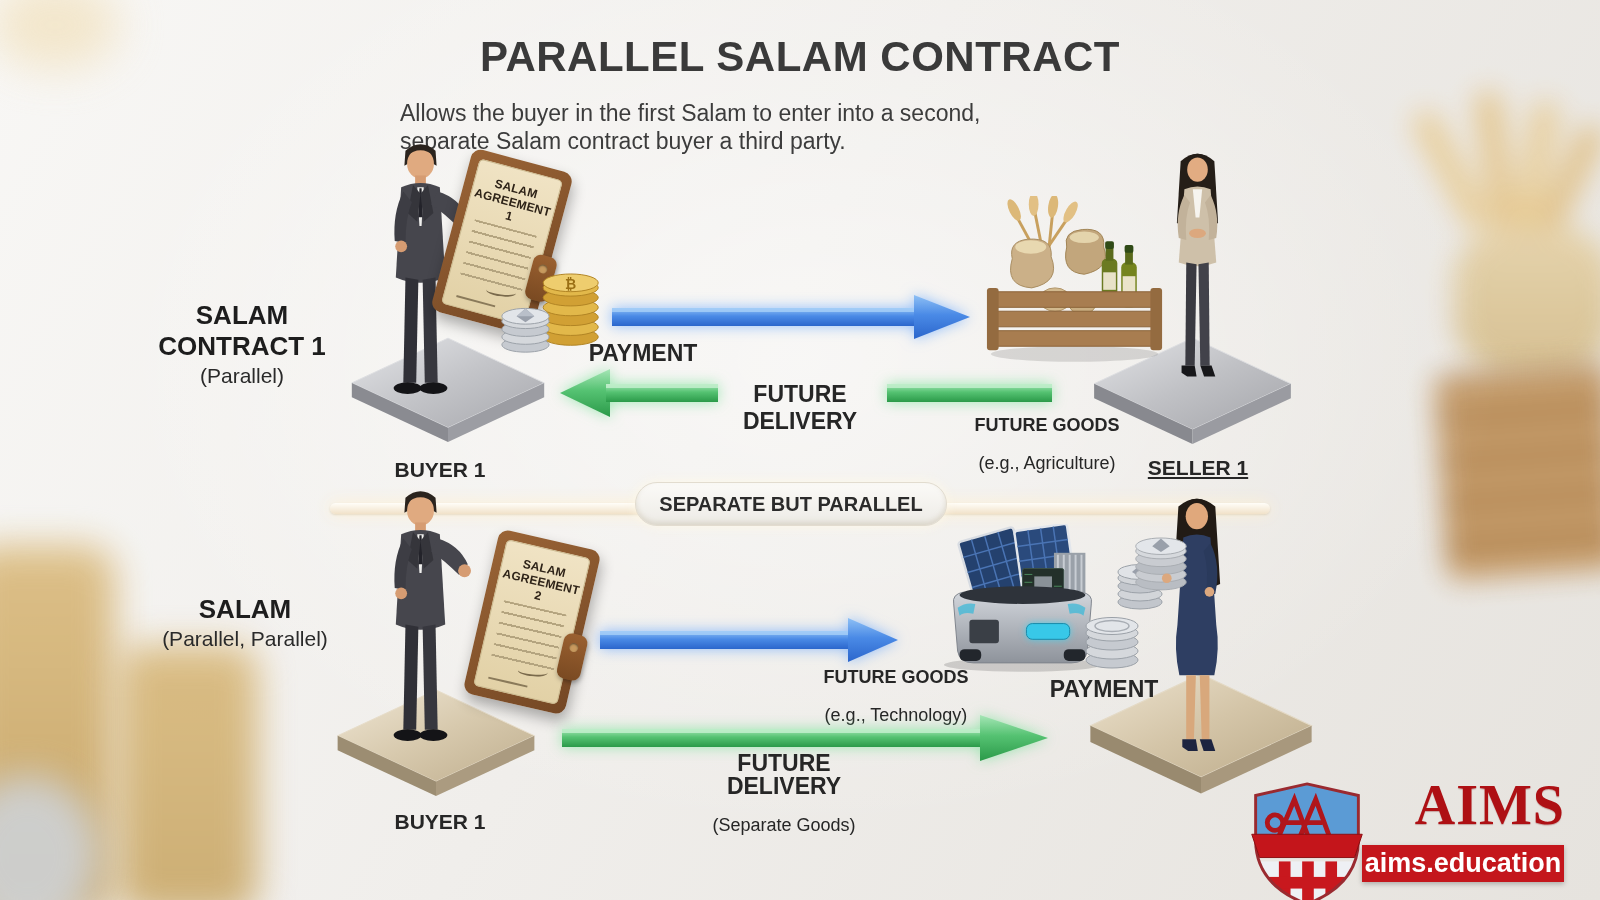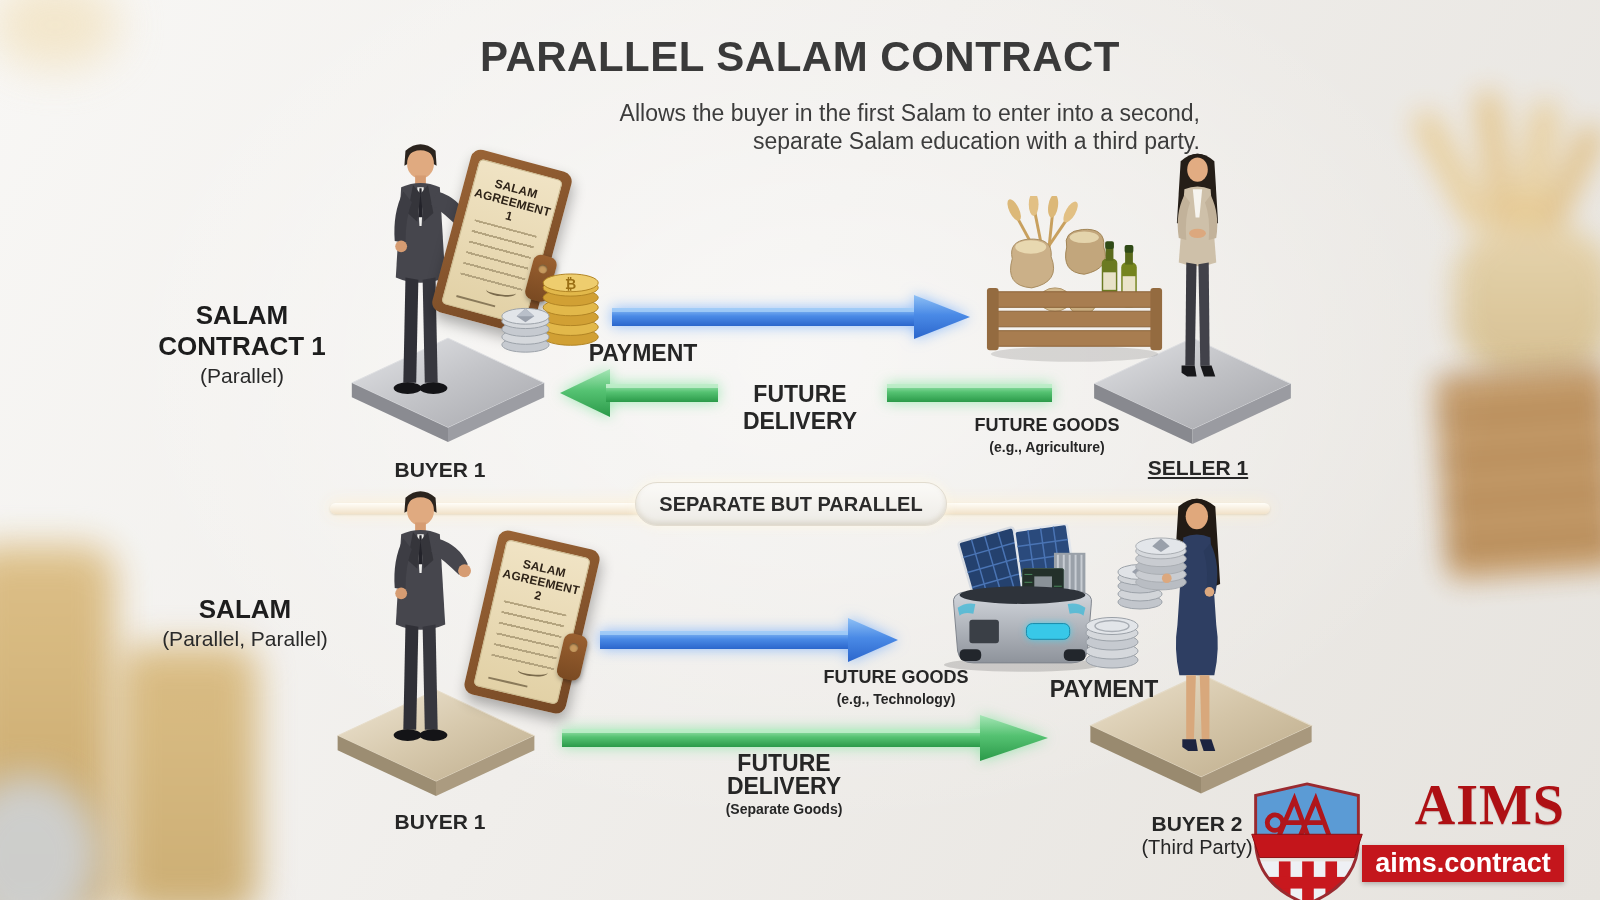--- a/index.html
+++ b/index.html
@@ -15,21 +15,21 @@
   .lbl{position:absolute;text-align:center;color:#262626;}
   .bold{font-weight:800;}
   .s42{font-size:42px;letter-spacing:.5px;color:#3a3a3a;}
   .s23{font-size:23px;line-height:28px;color:#3c3c3c;}
   .s26{font-size:26px;line-height:31px;color:#1d1d1d;}
   .s22q{font-size:21px;color:#2a2a2a;margin-top:2px;font-weight:400;}
   .s21{font-size:21px;}
   .s20{font-size:20px;font-weight:400;}
   .s19{font-size:23px;}
   .s18{font-size:18px;line-height:22px;}
-  .s18r{font-size:14px;line-height:22px;font-weight:700;}
+  .s18r{font-size:18px;line-height:22px;font-weight:400;margin-top:16px;}
   
   .divider-bar{position:absolute;left:330px;top:503px;width:940px;height:11px;border-radius:6px;
     background:linear-gradient(#fffdf8,#f1e2c9);
     box-shadow:0 0 16px rgba(255,240,210,.95),0 1px 2px rgba(180,160,120,.4);}
   .divider-capsule{position:absolute;left:635px;top:482px;width:310px;height:42px;border-radius:22px;
     background:linear-gradient(#fbfaf7,#edebe6);border:1px solid #e2dccf;
     box-shadow:0 0 12px rgba(255,248,230,.9), inset 0 -3px 5px rgba(185,175,150,.35);
     display:flex;align-items:center;justify-content:center;font-weight:800;font-size:20px;color:#2b2b2b;}
   
   .clipboard{position:absolute;width:104px;height:168px;border-radius:10px;padding:9px;box-sizing:border-box;
@@ -69,23 +69,23 @@
     <div class="abs" style="left:55px;top:130px;width:160px;height:150px;background:linear-gradient(#e6d2a8,#d4bd8c);border-radius:38%;"></div>
   </div>
   <div class="decor blur14" style="left:1440px;top:370px;width:175px;height:205px;border-radius:12px;opacity:.95;transform:rotate(-4deg);
               background:repeating-linear-gradient(0deg,#c59a66 0 28px,#aa7c48 28px 42px);"></div>
   <div class="decor blur18" style="left:-35px;top:545px;width:150px;height:370px;background:linear-gradient(#dcbe84,#c6a262);border-radius:30px;opacity:.95;"></div>
   <div class="decor blur18" style="left:118px;top:645px;width:140px;height:270px;background:linear-gradient(#d8b87a,#c9a868);border-radius:26px;opacity:.9;"></div>
   <div class="decor blur18" style="left:-45px;top:775px;width:145px;height:160px;background:#ced2d6;border-radius:50%;opacity:.9;"></div>
   <div class="abs vignette"></div>
 
   <div class="lbl bold s42" style="left:400px;top:33px;width:800px;">PARALLEL SALAM CONTRACT</div>
-  <div class="abs" style="left:400px;top:99px;width:800px;text-align:right;">
+  <div class="abs" style="left:400px;top:99px;width:800px;text-align:left;">
     <div class="s23">Allows the buyer in the first Salam to enter into a second,</div>
-    <div class="s23">separate Salam education with a third party.</div>
+    <div class="s23">separate Salam contract buyer a third party.</div>
   </div>
 
   <div class="abs" style="left:122px;top:300px;width:240px;text-align:center;">
     <div class="bold s26">SALAM</div>
     <div class="bold s26">CONTRACT 1</div>
     <div class="s22q">(Parallel)</div>
   </div>
 
   <svg class="abs" style="left:348px;top:336px;" width="200" height="110" viewBox="0 0 210 115">
     <defs>
@@ -457,24 +457,20 @@
     <rect x="2" y="16" width="418" height="18" fill="url(#gg2)"></rect>
     <rect x="2" y="16" width="418" height="4" fill="#c2eecd" opacity=".85"></rect>
     <polygon points="420,2 488,25 420,48" fill="url(#gg2)"></polygon>
   </svg>
   <div class="abs" style="left:684px;top:752px;width:200px;text-align:center;">
     <div class="bold s19" style="line-height:23px;">FUTURE DELIVERY</div>
     <div class="s18r">(Separate Goods)</div>
   </div>
 
   <div class="lbl bold s21" style="left:360px;top:810px;width:160px;">BUYER 1</div>
-  <div class="abs" style="left:1107px;top:812px;width:180px;text-align:center;">
-    <div class="bold s21">BUYER 2</div>
-    <div class="s20">(Third Party)</div>
-  </div>
 
   <svg class="abs" style="left:1248px;top:780px;" width="118" height="126" viewBox="0 0 114 130">
     <defs>
         <clipPath id="shieldClip">
           <path d="M57 4 L110 16 L110 62 Q110 108 57 128 Q4 108 4 62 L4 16 Z"></path>
         </clipPath>
       </defs>
     <g clip-path="url(#shieldClip)">
       <rect x="0" y="0" width="114" height="62" fill="#5b9bd5"></rect>
       <rect x="0" y="84" width="114" height="46" fill="#eef0f4"></rect>
@@ -488,16 +484,16 @@
         <path d="M50,58 L66,20 L80,58"></path>
         <path d="M34,44 L50,44"></path>
           <path d="M56,44 L72,44"></path>
       </g>
     </g>
     <path d="M57 4 L110 16 L110 62 Q110 108 57 128 Q4 108 4 62 L4 16 Z" fill="none" stroke="#9a2a30" stroke-width="3"></path>
     <polygon points="0,56 114,56 106,80 8,80" fill="#c4151b" stroke="#8a0e12" stroke-width="1"></polygon>
   </svg>
   <div class="aims-text">AIMS</div>
   <div class="aims-banner">
-    <span>aims.contract</span>
+    <span>aims.education</span>
   </div>
 
 </div>
 
 </body></html>

